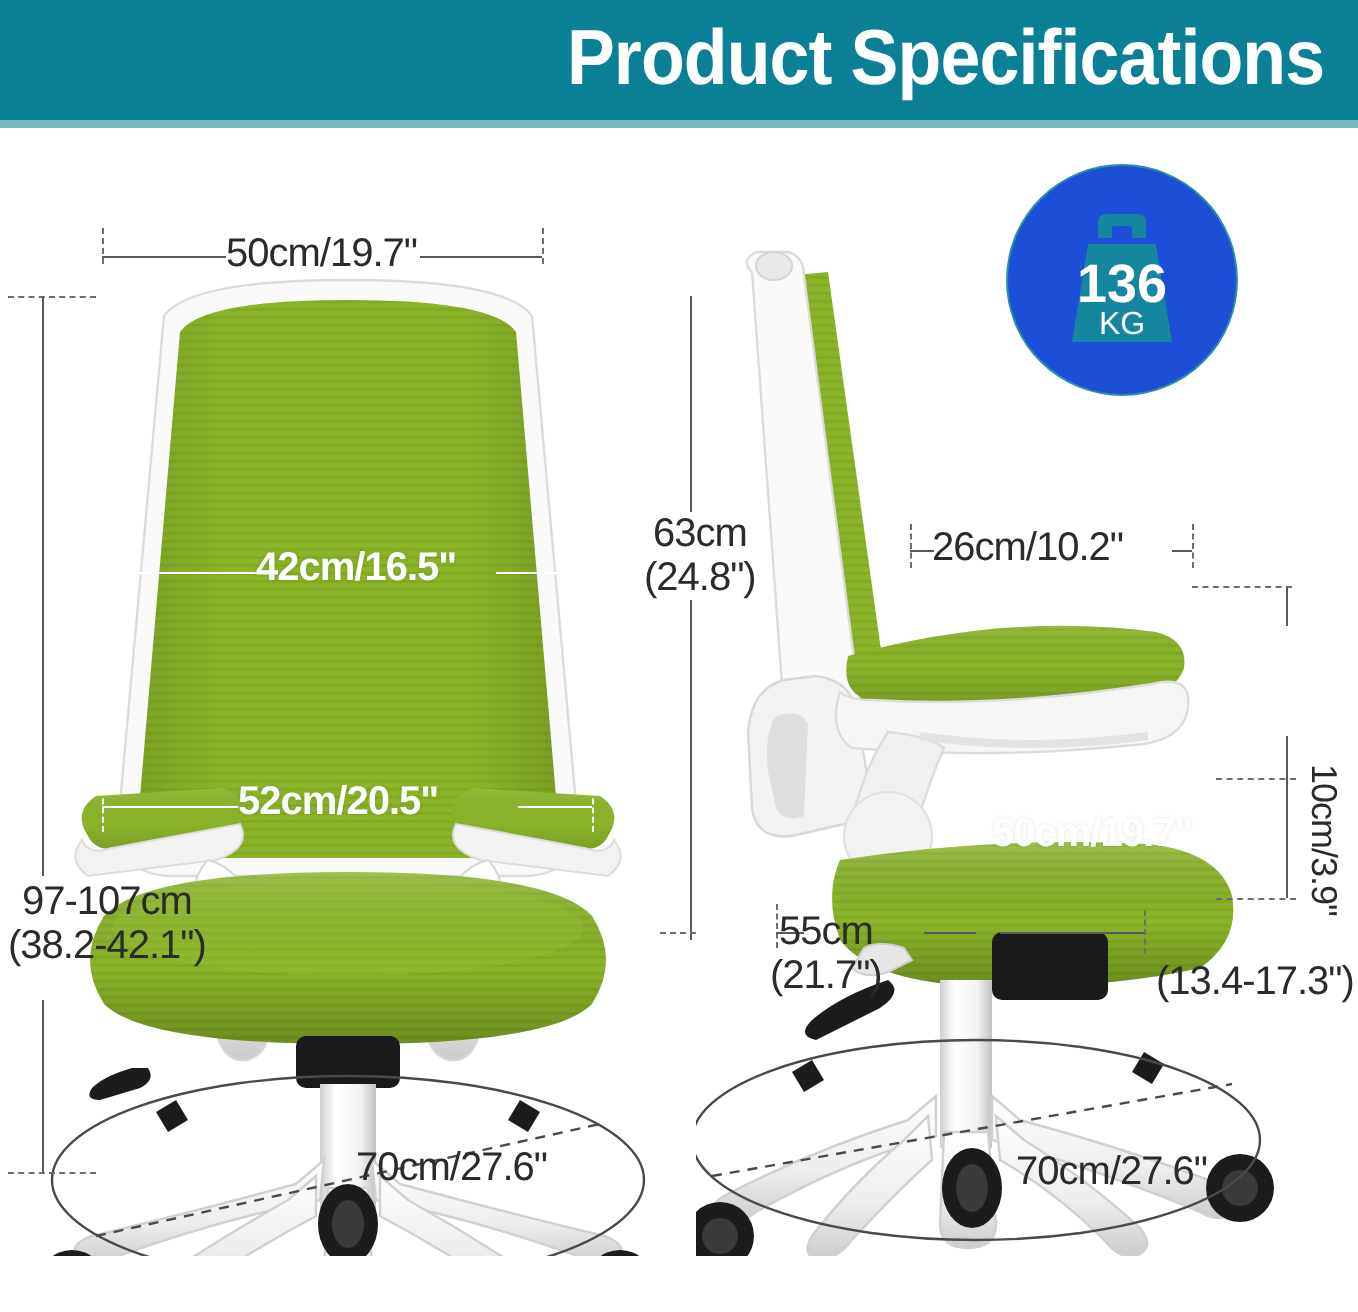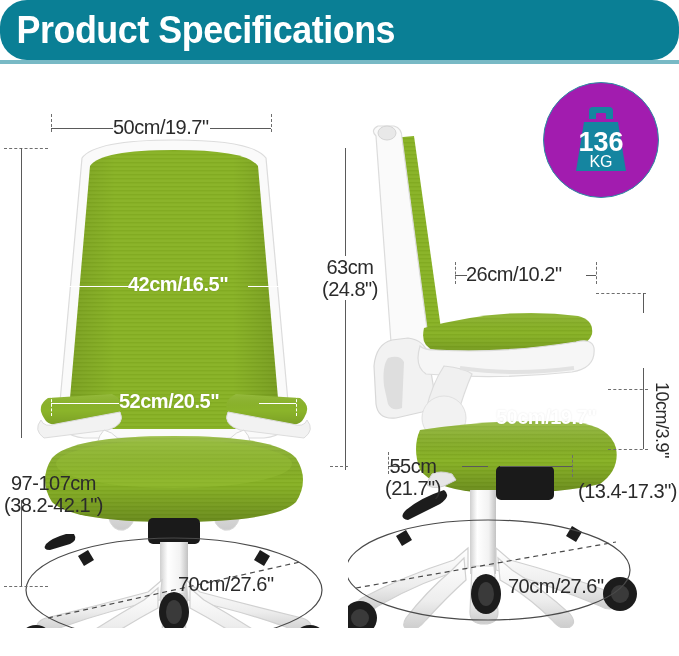--- a/index.html
+++ b/index.html
@@ -9,41 +9,41 @@
     background:#ffffff;
     position:relative;
     overflow:hidden;
   }
   #stage { position:relative; width:679px; height:656px; background:#fff; }
 
   
   .header {
     position:absolute; left:0; top:0; width:679px; height:60px;
     background:#0a7f95;
-    display:flex; align-items:center; justify-content:flex-start;border-radius:27px;
+    display:flex; align-items:center; justify-content:flex-end;
   }
   .header-title {
     color:#ffffff;
     font-size:39px;
     font-weight:bold;
     letter-spacing:-0.5px;
     font-family:"Liberation Sans", sans-serif;
     transform:scaleX(0.92);
     white-space:nowrap;
   }
   .header-underline {
     position:absolute; left:0; top:60px; width:679px; height:4px;
     background:#0a7f95; opacity:0.55;
   }
 
   
   .weight-badge {
-    position:absolute; left:543px; top:82px; width:116px; height:116px;
+    position:absolute; left:503px; top:82px; width:116px; height:116px;
     border:1.6px solid #2b8fa3; border-radius:50%;
-    background:#a21caf;
+    background:#1d4ed8;
   }
   .weight-icon { position:absolute; left:50%; top:50%; transform:translate(-50%,-50%); }
 
   
   .lbl {
     position:absolute;
     color:#2b2b2b;
     font-size:20px;
     font-family:"Liberation Sans", sans-serif;
     white-space:nowrap;
@@ -257,21 +257,21 @@
   <div class="vdash wht" style="left:51px; top:390px; height:26px;"></div>
   <div class="vdash wht" style="left:296px; top:390px; height:26px;"></div>
   <div class="hline wht" style="left:51px; top:403px; width:68px;"></div>
   <div class="hline wht" style="left:259px; top:403px; width:37px;"></div>
   <div class="lbl white" style="left:119px; top:390px;">52cm/20.5"</div>
 
   <div class="hdash" style="left:4px; top:148px; width:44px;"></div>
   <div class="hdash" style="left:4px; top:586px; width:44px;"></div>
   <div class="vline" style="left:21px; top:148px; height:290px;"></div>
   <div class="vline" style="left:21px; top:500px; height:86px;"></div>
-  <div class="lbl two" style="left:4px; top:440px;margin-top:32px;">
+  <div class="lbl two" style="left:4px; top:440px;">
     <div>97-107cm</div>
     <div>(38.2-42.1")</div>
   </div>
 
   <div class="lbl" style="left:178px; top:573px; color:#2b2b2b;">70cm/27.6"</div>
 
   <div class="vline" style="left:345px; top:148px; height:108px;"></div>
   <div class="vline" style="left:345px; top:300px; height:170px;"></div>
   <div class="lbl two" style="left:322px; top:256px;text-align:center;">
     <div>63cm</div>

